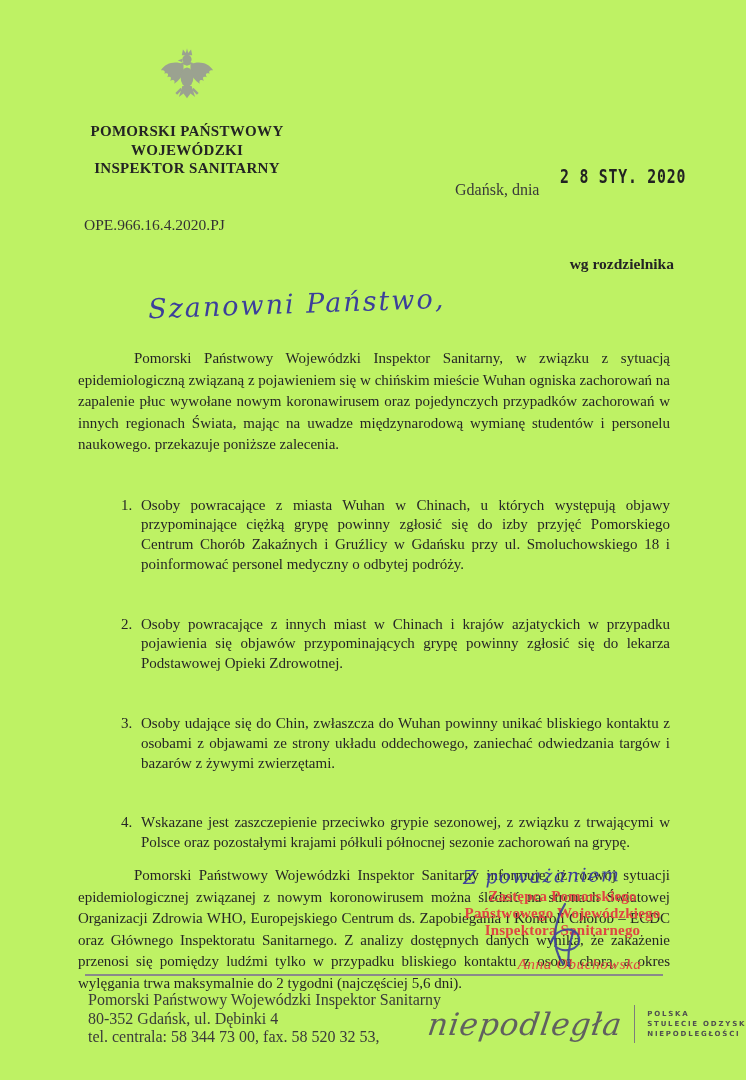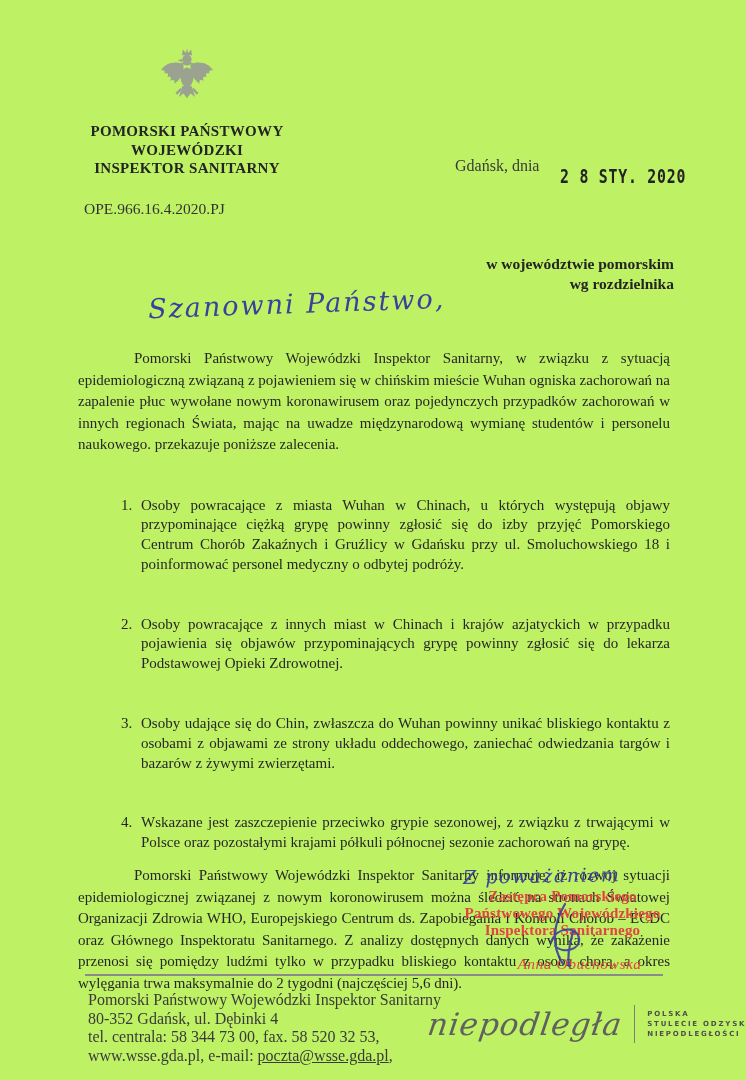--- a/index.html
+++ b/index.html
@@ -20,31 +20,31 @@
     overflow:hidden;
   }
   
   .eagle{position:absolute;left:158px;top:38px;width:58px;height:82px;opacity:.88;}
   .org-name{
     position:absolute;left:62px;top:122px;width:250px;
     text-align:center;font-weight:bold;font-size:15px;line-height:18.5px;
     letter-spacing:.3px;color:#242424;
   }
   .dateline-place{
-    position:absolute;left:455px;top:157px;
+    position:absolute;left:455px;top:181px;
     font-size:16px;color:#3a3a3a;
   }
   .date-stamp{
     position:absolute;left:560px;top:165px;
     font-family:"DejaVu Sans Mono", monospace;
     font-weight:bold;font-size:19px;letter-spacing:1px;
     transform:scaleX(.78);transform-origin:left center;
     color:#222;white-space:nowrap;
   }
-  .ref{position:absolute;left:84px;top:200px;font-size:15.5px;color:#333;}
+  .ref{position:absolute;left:84px;top:216px;font-size:15.5px;color:#333;}
   
   .addressee{
     position:absolute;right:72px;top:254px;
     text-align:right;font-weight:bold;font-size:15.5px;line-height:19.5px;
     color:#242424;
   }
   
   .hand{
     font-family:"DejaVu Serif", serif;font-style:italic;
     color:var(--ink-blue);
@@ -143,21 +143,20 @@
     <div>WOJEWÓDZKI</div>
     <div>INSPEKTOR SANITARNY</div>
   </div>
 
   <div class="dateline-place">Gdańsk, dnia</div>
   <div class="date-stamp">2 8 STY. 2020</div>
 
   <div class="ref">OPE.966.16.4.2020.PJ</div>
 
   <div class="addressee">
-    <div>w województwie pomorskim</div>
     <div>wg rozdzielnika</div>
   </div>
 
   <div class="greeting hand">Szanowni Państwo,</div>
 
   <div class="body-text">
     <p class="indent">Pomorski Państwowy Wojewódzki Inspektor Sanitarny, w związku z sytuacją epidemiologiczną związaną z pojawieniem się w chińskim mieście Wuhan ogniska zachorowań na zapalenie płuc wywołane nowym koronawirusem oraz pojedynczych przypadków zachorowań w innych regionach Świata, mając na uwadze międzynarodową wymianę studentów i personelu naukowego. przekazuje poniższe zalecenia.</p>
     <ol>
       <li>Osoby powracające z miasta Wuhan w Chinach, u których występują objawy przypominające ciężką grypę powinny zgłosić się do izby przyjęć Pomorskiego Centrum Chorób Zakaźnych i Gruźlicy w Gdańsku przy ul. Smoluchowskiego 18 i poinformować personel medyczny o odbytej podróży.</li>
       <li>Osoby powracające z innych miast w Chinach i krajów azjatyckich w przypadku pojawienia się objawów przypominających grypę powinny zgłosić się do lekarza Podstawowej Opieki Zdrowotnej.</li>
@@ -179,23 +178,20 @@
     </div>
     <div class="signer-name">Anna Obuchowska</div>
   </div>
 
   <div class="divider"></div>
 
   <div class="footer-contact">
     <div>Pomorski Państwowy Wojewódzki  Inspektor Sanitarny</div>
     <div>80-352 Gdańsk, ul. Dębinki 4</div>
     <div>tel. centrala: 58 344 73 00,  fax. 58 520 32 53,</div>
-    <div>
-      <span>www.wsse.gda.pl, e-mail: </span><a class="email">poczta@wsse.gda.pl</a><span>,</span>
-    </div>
   </div>
 
   <div class="footer-logo">
     <span class="script">niepodległa</span>
     <span class="vbar"></span>
     <span class="logo-caption">
       <div>POLSKA</div>
       <div>STULECIE ODZYSKANIA</div>
       <div>NIEPODLEGŁOŚCI</div>
     </span>

